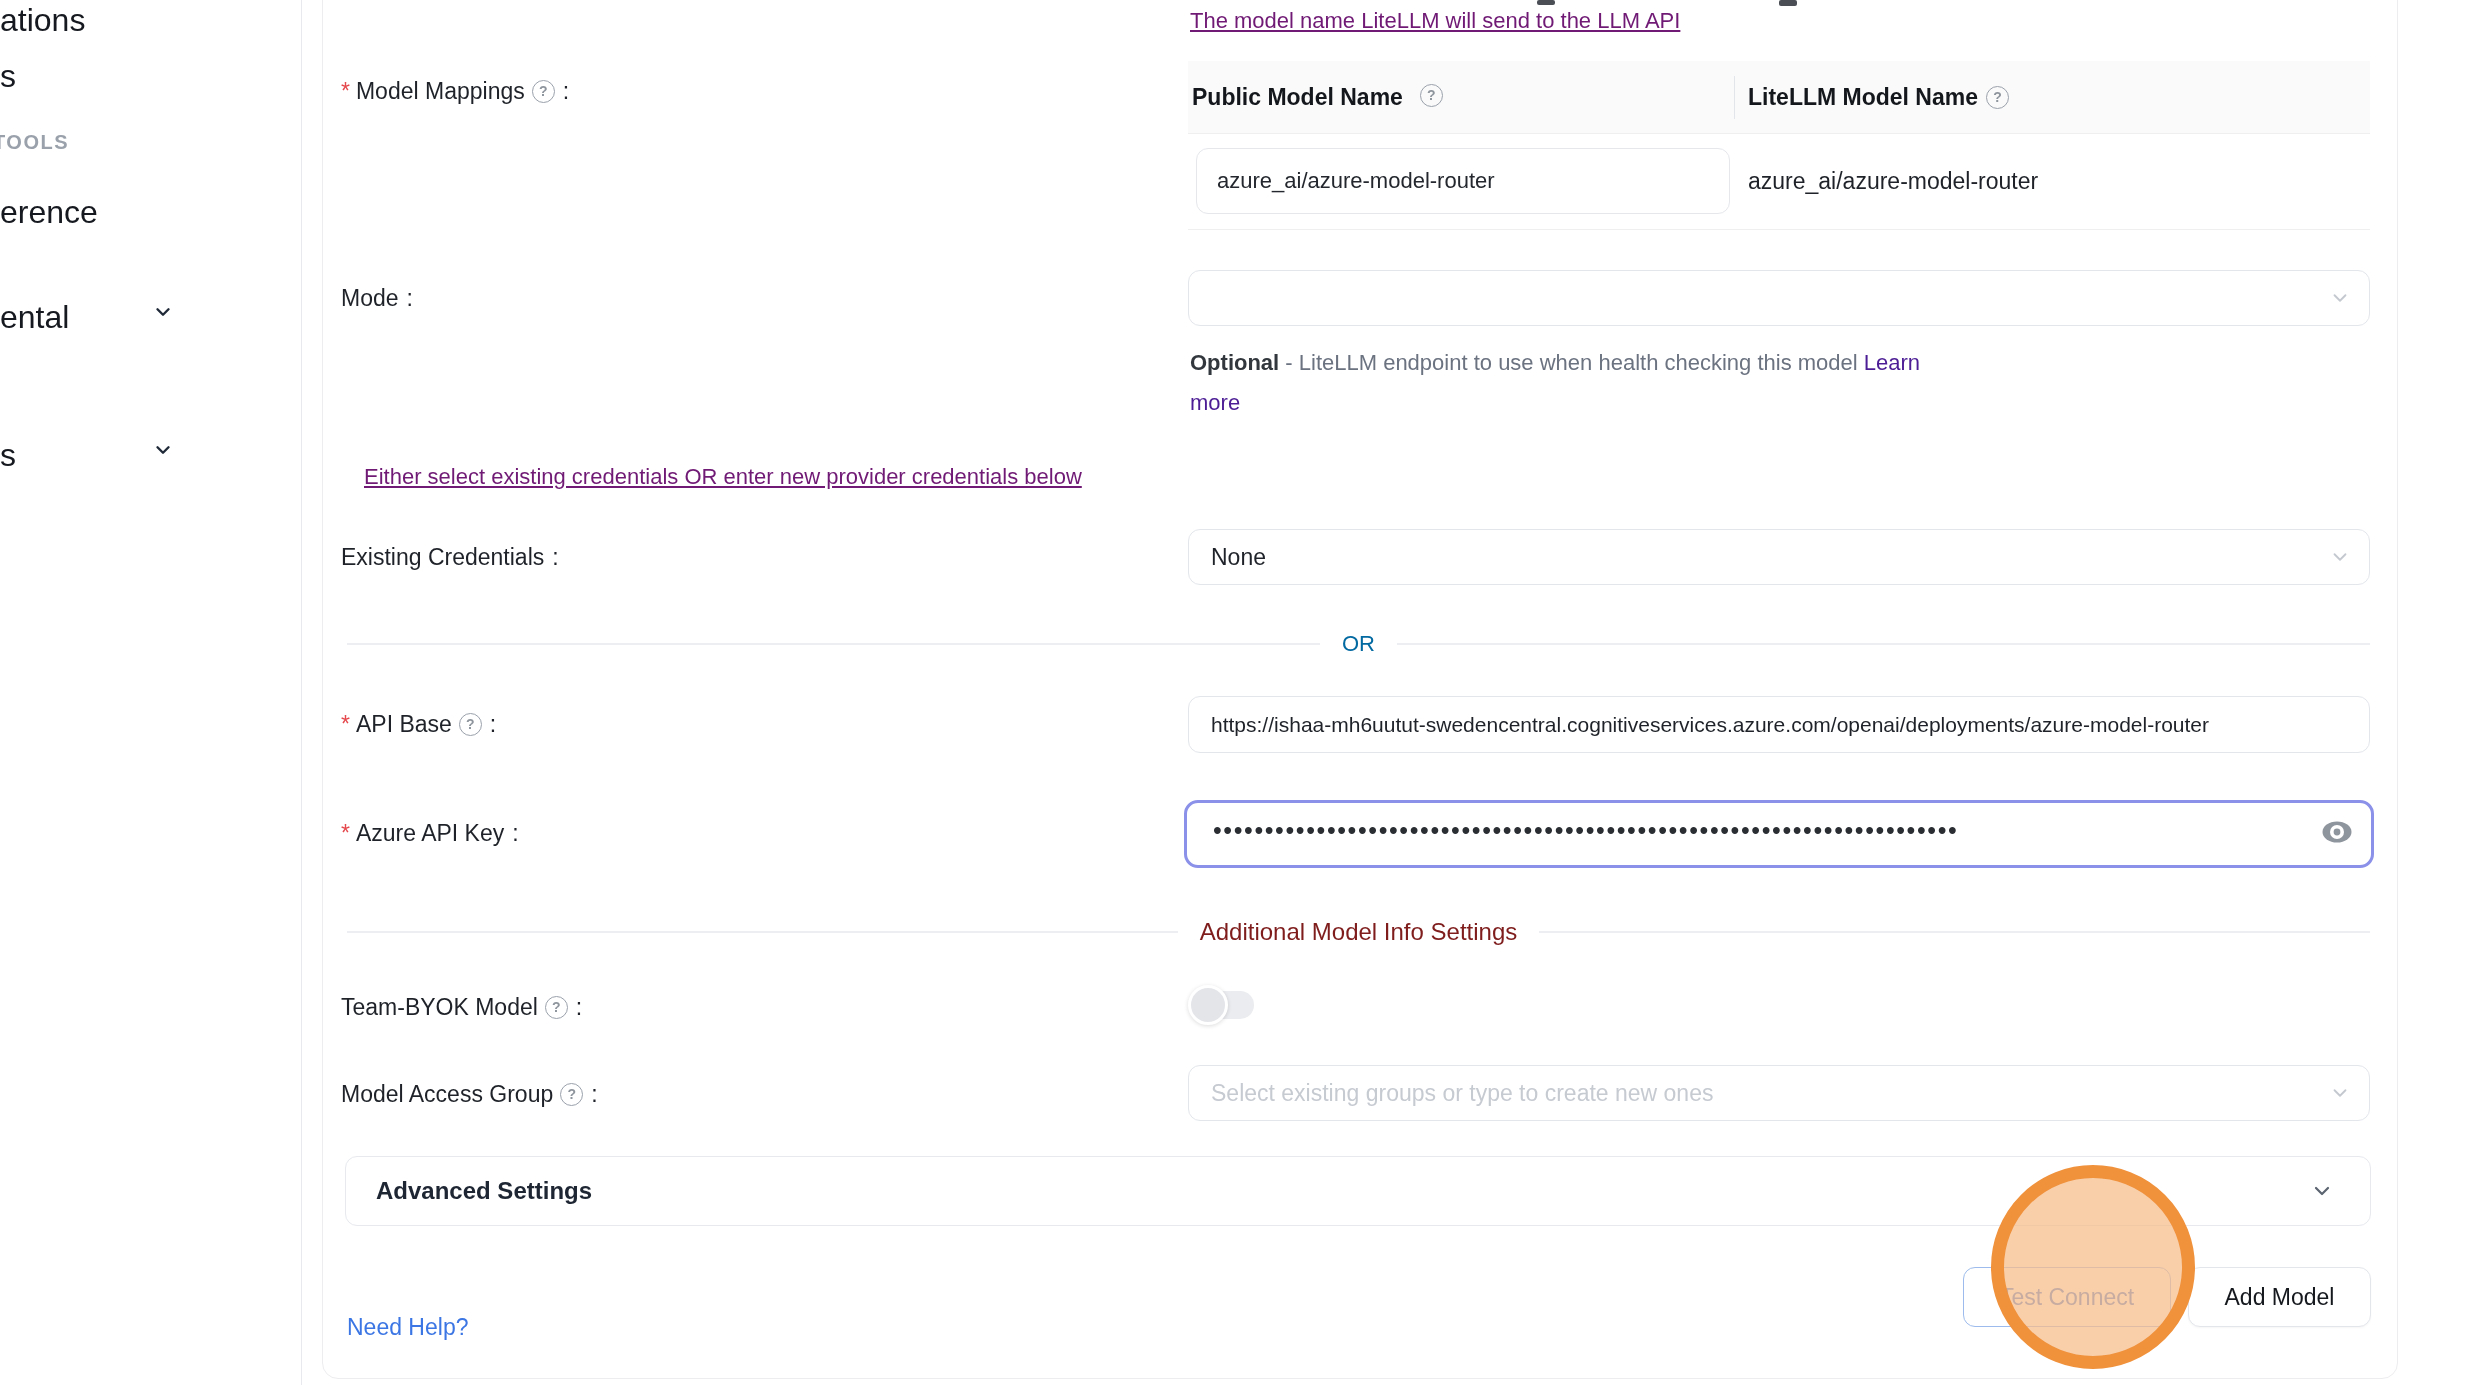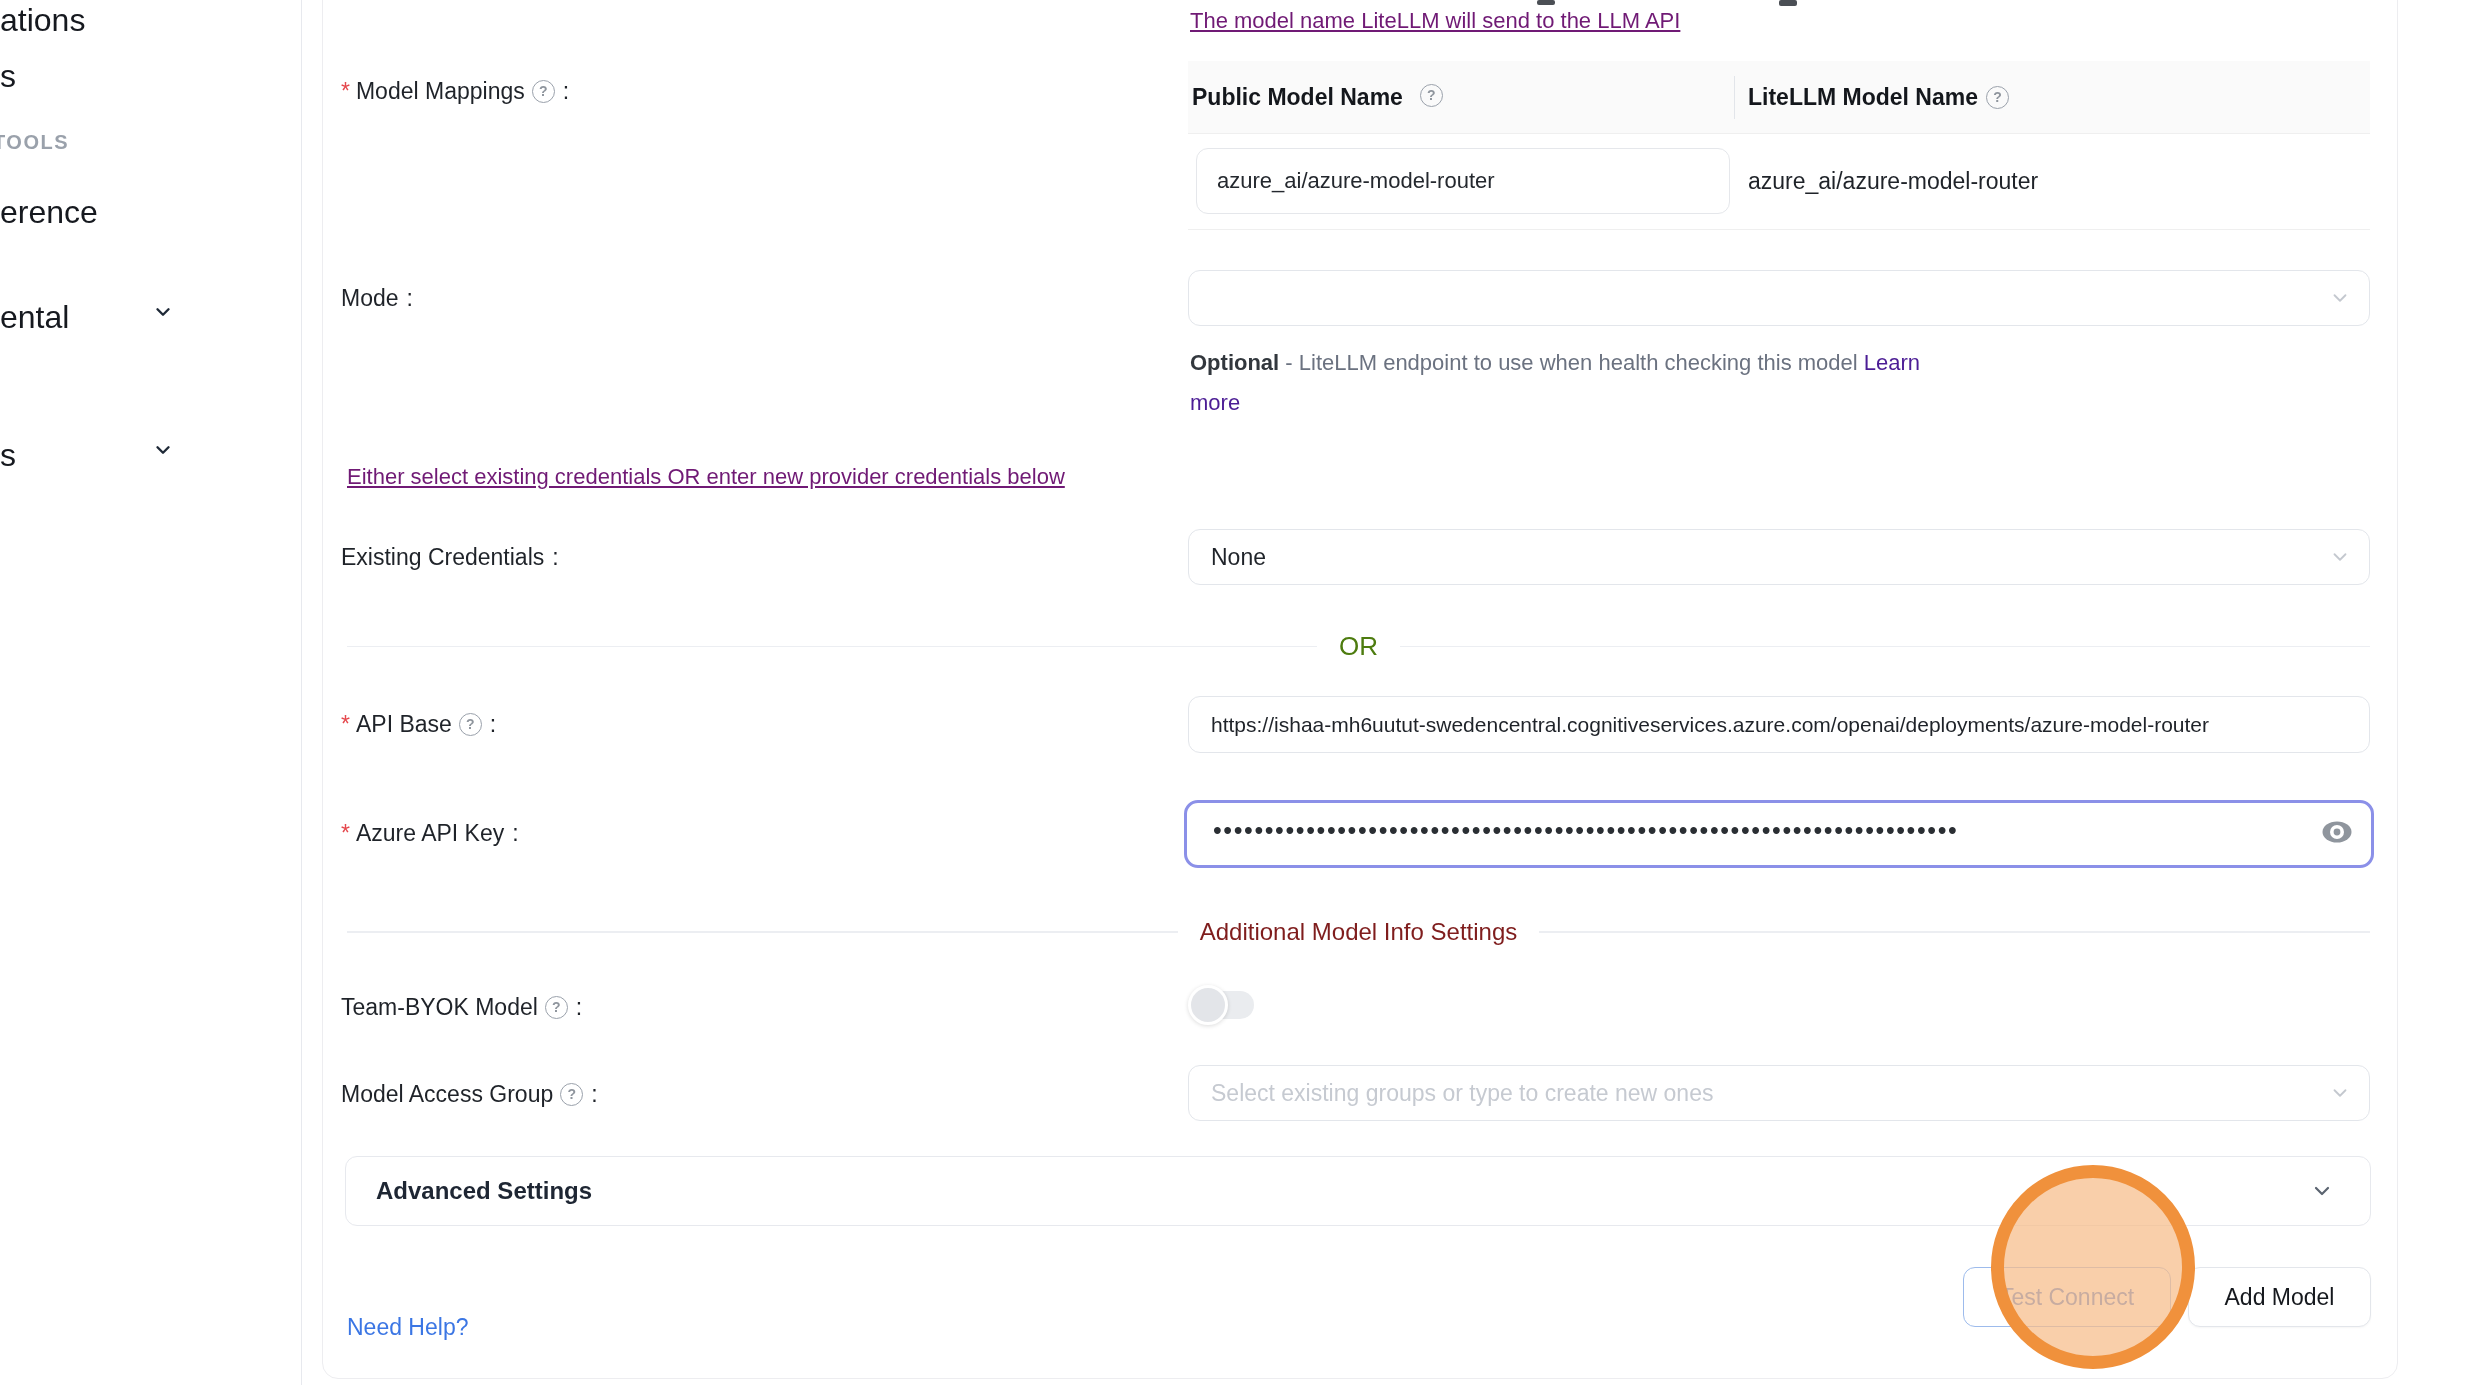--- a/index.html
+++ b/index.html
@@ -30,21 +30,21 @@
   .map-head{height:72px;background:#fafafa;border-bottom:1px solid #efefef;position:relative;display:flex;align-items:center;}
   .map-head .cell1{position:absolute;left:4px;display:flex;align-items:flex-start;gap:17px;font-size:23px;font-weight:700;color:#14171c;}
   .map-head .cell2{position:absolute;left:560px;display:flex;align-items:center;gap:8px;font-size:23px;font-weight:700;color:#14171c;}
   .col-sep{position:absolute;left:546px;top:15px;width:1px;height:43px;background:#e2e5ea;}
   .map-row{height:95px;position:relative;border-bottom:1px solid #efefef;background:#fff;}
   .map-input{position:absolute;left:8px;top:14px;width:534px;height:66px;border:1.5px solid #e5e7eb;border-radius:12px;display:flex;align-items:center;padding:0 20px;font-size:22px;color:#24282e;box-sizing:border-box;}
   .map-value{position:absolute;left:560px;top:0;height:95px;display:flex;align-items:center;font-size:23px;color:#1f2329;}
   
   .divider{position:absolute;left:347px;width:2023px;display:flex;align-items:center;gap:22px;}
   .divider .line{flex:1;height:1.5px;background:#eceef2;}
-  .divider .dtext{font-size:26px;color:#4d7c0f;white-space:nowrap;}
+  .divider .dtext{font-size:22px;color:#0369a1;white-space:nowrap;}
   .divider.info .dtext{font-size:24px;color:#7f1d1d;}
   
   .pass-input{position:absolute;left:1184px;top:800px;width:1190px;height:68px;border:3px solid #8b90e8;border-radius:14px;background:#fff;box-sizing:border-box;display:flex;align-items:center;padding:0 64px 0 26px;}
   .dots{font-size:25px;letter-spacing:1.6px;color:#2a2e33;white-space:nowrap;overflow:hidden;transform:translateY(-4px);}
   .eye{position:absolute;right:18px;top:50%;transform:translateY(-50%);}
   
   .toggle{position:absolute;left:1192px;top:991px;width:62px;height:28px;}
   .toggle .track{position:absolute;left:0;top:0;width:62px;height:28px;border-radius:14px;background:#eaecef;}
   .toggle .knob{position:absolute;left:-4px;top:-6px;width:34px;height:34px;border-radius:50%;background:#e3e5e9;border:3px solid #fff;box-shadow:0 1px 4px rgba(0,0,0,0.14);box-sizing:content-box;}
   
@@ -132,21 +132,21 @@
         </svg>
     </span>
   </div>
   <div class="mode-help" style="top:350px;">
     <span class="b">Optional</span><span> - LiteLLM endpoint to use when health checking this model </span><span class="lnk">Learn</span>
   </div>
   <div class="mode-help" style="top:390px;">
     <span class="lnk">more</span>
   </div>
 
-  <div class="help-gray" style="left:347px;top:464px;">Either select existing credentials OR enter new provider credentials below</div>
+  <div class="help-gray" style="left:364px;top:464px;">Either select existing credentials OR enter new provider credentials below</div>
 
   <div class="label-row" style="left:341px;top:542px;">
     <span>Existing Credentials</span>
     <span class="colon">:</span>
   </div>
   <div class="select" style="left:1188px;top:529px;width:1182px;height:56px;">
     <span>None</span>
     <span class="sel-arrow">
       <svg width="22" height="22" viewBox="0 0 24 24">
           <path d="M6 9l6 6 6-6" fill="none" stroke="#c4c8cf" stroke-width="2" stroke-linecap="round" stroke-linejoin="round"></path>

